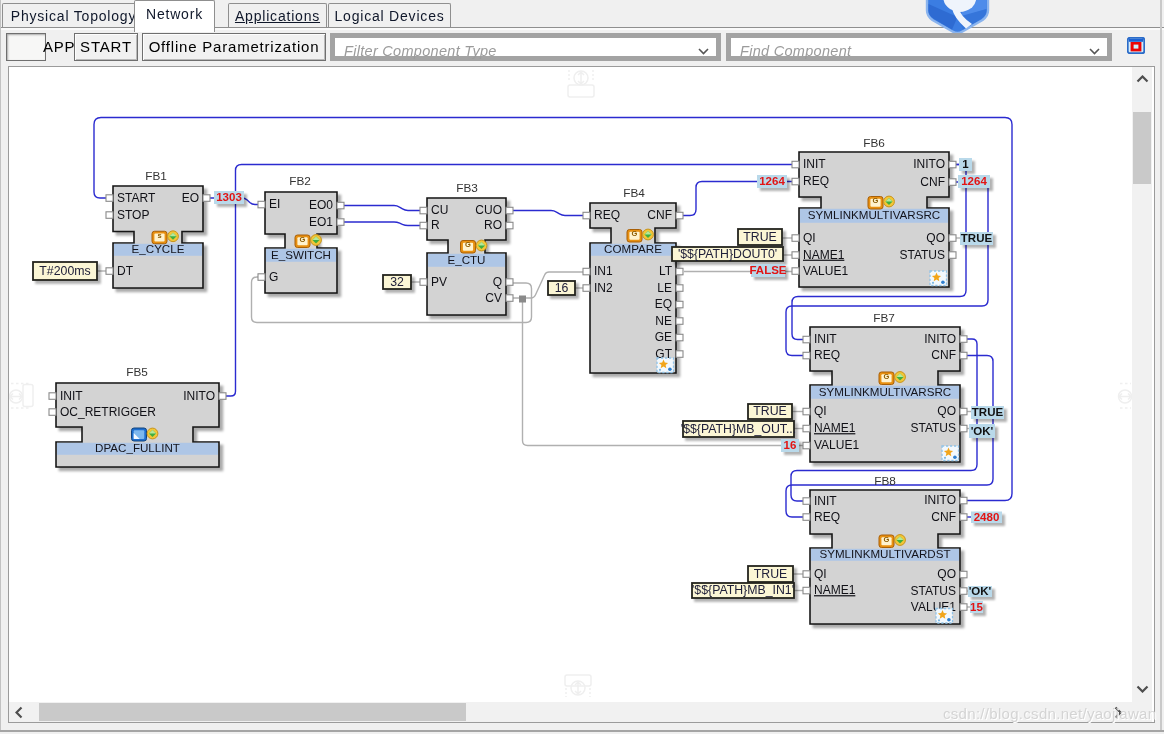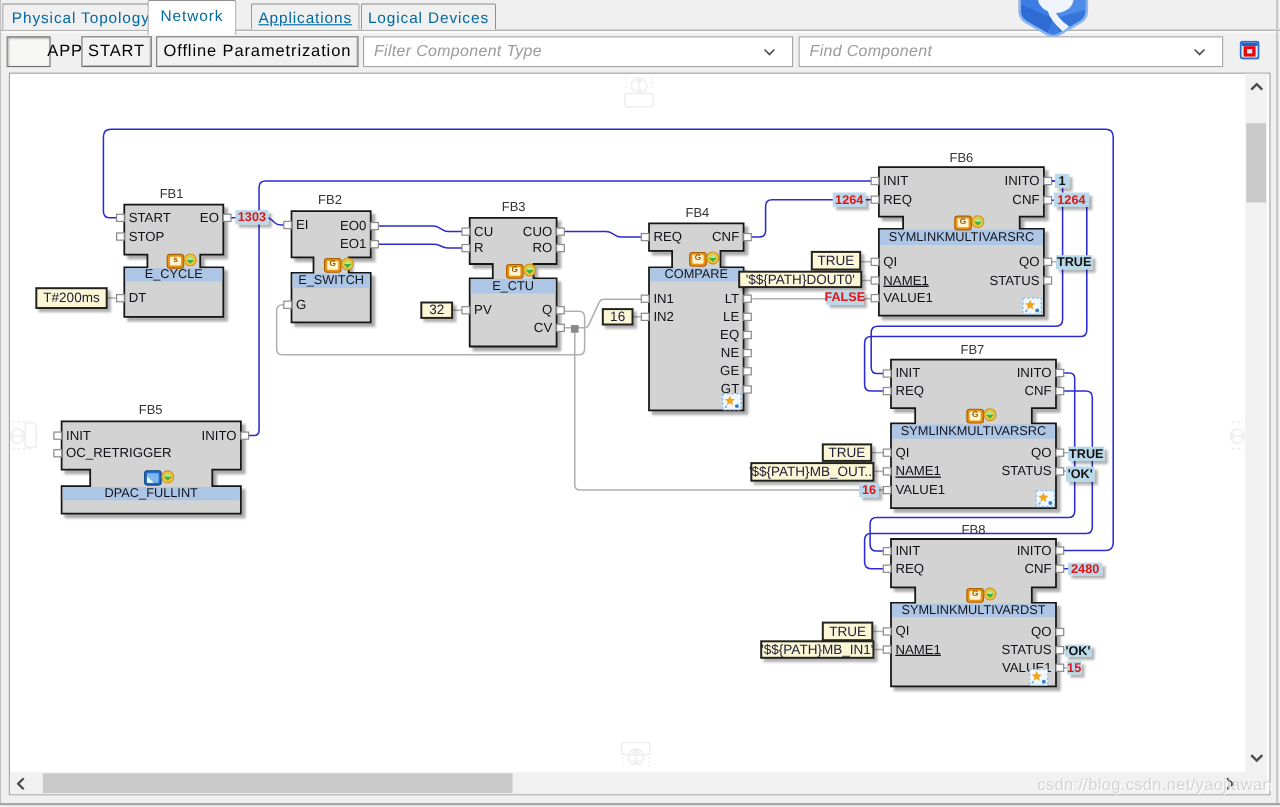--- a/index.html
+++ b/index.html
@@ -3,29 +3,29 @@
 * { margin:0; padding:0; box-sizing:border-box; }
 html,body { width:1164px; height:734px; background:#f0f0f0; overflow:hidden;
   font-family:"Liberation Sans", sans-serif; position:relative; }
 
 .tabstrip { position:absolute; left:0; top:0; width:1164px; height:30px; }
 .tabstrip .baseline { position:absolute; left:0; top:27px; width:1164px; height:1px; background:#8f8f8f; }
 .tabstrip .base2 { position:absolute; left:0; top:28px; width:1164px; height:2.5px; background:#fafafa; }
 .tabstrip .base3 { position:absolute; left:0; top:30.5px; width:1164px; height:1px; background:#9a9a9a; }
 .tab { position:absolute; top:3px; height:24px; background:#f0f0f0;
   border:1px solid #8f8f8f; border-bottom:none; border-radius:2px 2px 0 0;
-  font-size:14px; letter-spacing:.8px; color:#0369a1; text-align:center; line-height:24px; }
+  font-size:14px; letter-spacing:.8px; color:#0f172a; text-align:center; line-height:24px; }
 .tab.sel { top:0; height:31.5px; background:#fff; z-index:2; line-height:26px; }
 
 .tbar { position:absolute; left:0; top:30px; width:1164px; height:34px; background:#f0f0f0; }
 .btn { position:absolute; top:3px; height:28px; background:#f1f1f1; border:1px solid #6f6f6f;
   box-shadow:inset 1px 1px 0 #fdfdfd, inset -1px -1px 0 #b9b9b9;
   font-size:15px; letter-spacing:.8px; color:#000; text-align:center; line-height:26px; }
 .btn.on { background:#f7f7f6; box-shadow:inset 1px 1px 2px #aaa; }
-.combo { position:absolute; top:3px; height:28px; background:#fff; border:1px solid #a3a3a3; }
+.combo { position:absolute; top:3px; height:28px; background:#fff; border:5px solid #a3a3a3; }
 .combo .ph { position:absolute; left:9px; top:5px; font-size:14.5px; font-style:italic; letter-spacing:.3px; color:#9b9b9b; }
 .chev { position:absolute; top:10px; width:11px; height:7px; }
 
 .cborder { position:absolute; left:8px; top:66px; width:1147px; height:657px;
   border:1px solid #9b9b9b; background:#fff; }
 .csvg { position:absolute; left:9px; top:67px; }
 
 .vsb { position:absolute; left:1132px; top:67px; width:20px; height:635px; background:#f1f1f1; }
 .vsb .thumb { position:absolute; left:1px; top:45px; width:18px; height:72px; background:#c9c9c9; }
 .hsb { position:absolute; left:9px; top:702px; width:1143px; height:20px; background:#f1f1f1; }

